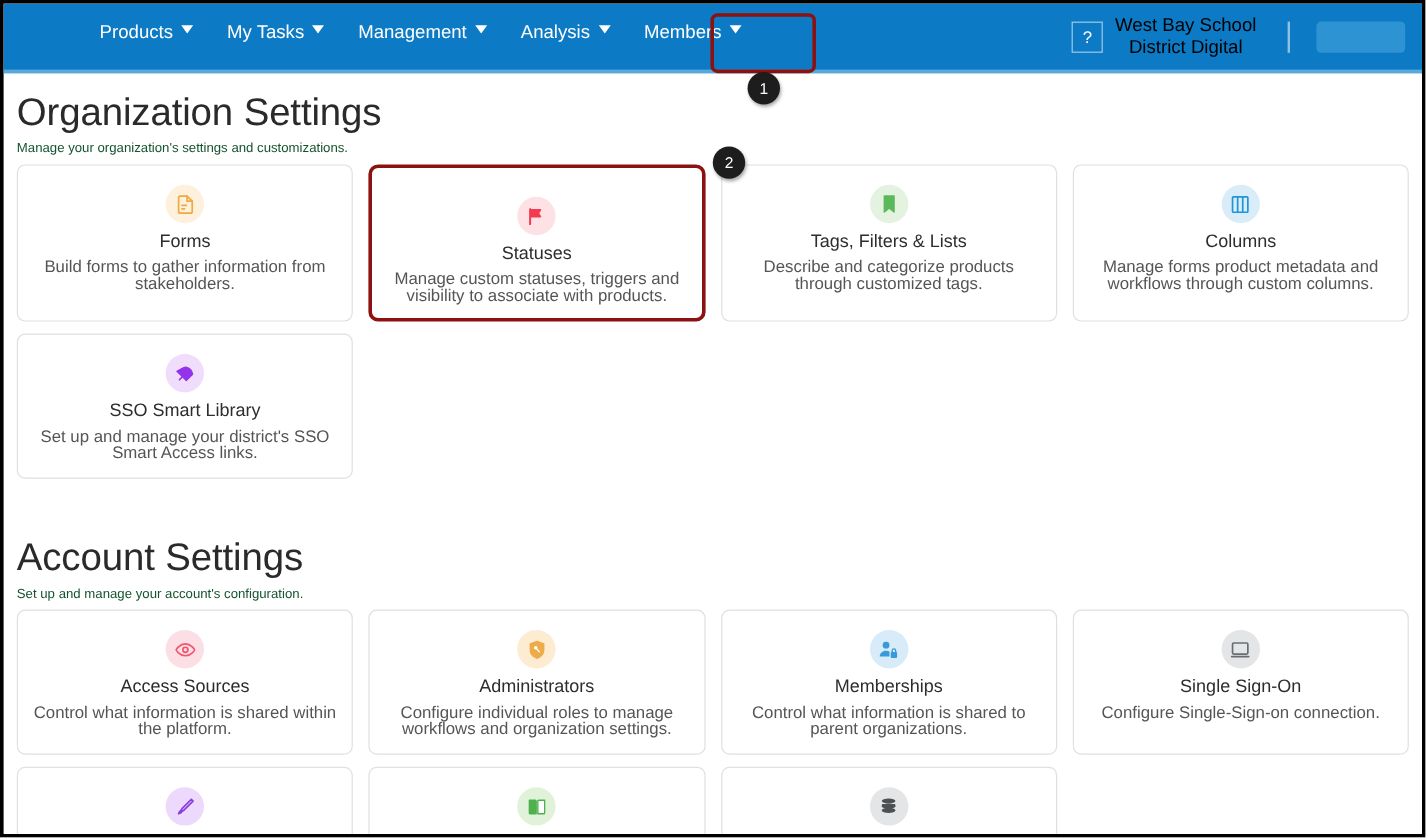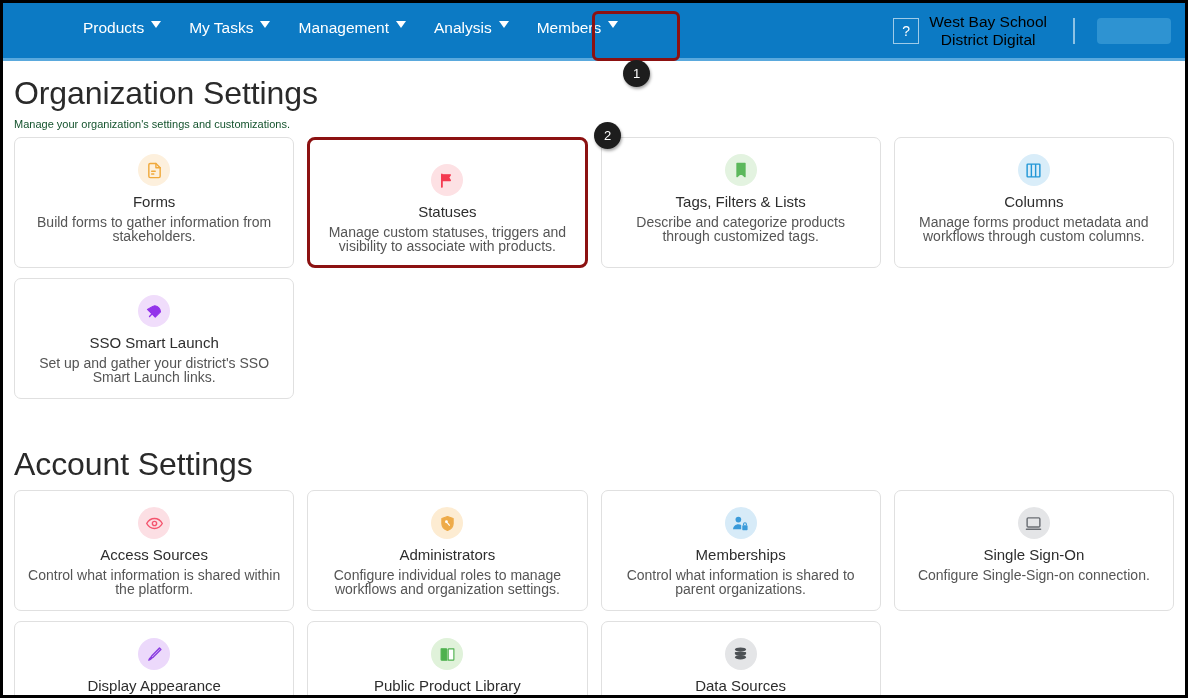--- a/index.html
+++ b/index.html
@@ -268,26 +268,27 @@
           <div class="card-title">Columns</div>
           <div class="card-desc">Manage forms product metadata and workflows through custom columns.</div>
         </div>
         <div class="card">
           <div class="icon-circle" style="background: rgb(240, 221, 251);">
             <svg width="17" height="17" viewBox="0 0 24 24" fill="#9333ea" stroke="#9333ea" stroke-width="1.5" stroke-linejoin="round">
               <path d="M13.5 3C18 4 21 7 21.5 11.5L14 19l-3.5-3.5L3 8l7.5-4z" transform="translate(-1,1)"></path>
               <path d="M8 16l-3 3" stroke-width="2" stroke-linecap="round"></path>
             </svg>
           </div>
-          <div class="card-title">SSO Smart Launch</div>
-          <div class="card-desc">Set up and gather your district's SSO Smart Launch links.</div>
+          <div class="card-title">SSO Smart Library</div>
+          <div class="card-desc">Set up and manage your district's SSO Smart Access links.</div>
         </div>
       </div>
       <div class="section-gap"></div>
       <div class="section-title">Account Settings</div>
+      <div class="section-sub">Set up and manage your account's configuration.</div>
       <div class="card-grid">
         <div class="card">
           <div class="icon-circle" style="background: rgb(252, 223, 228);">
             <svg width="17" height="17" viewBox="0 0 24 24" fill="none" stroke="#f4556e" stroke-width="2" stroke-linecap="round" stroke-linejoin="round">
               <path d="M1 12s4-7 11-7 11 7 11 7-4 7-11 7-11-7-11-7z"></path>
               <circle cx="12" cy="12" r="3"></circle>
             </svg>
           </div>
           <div class="card-title">Access Sources</div>
           <div class="card-desc">Control what information is shared within the platform.</div>

